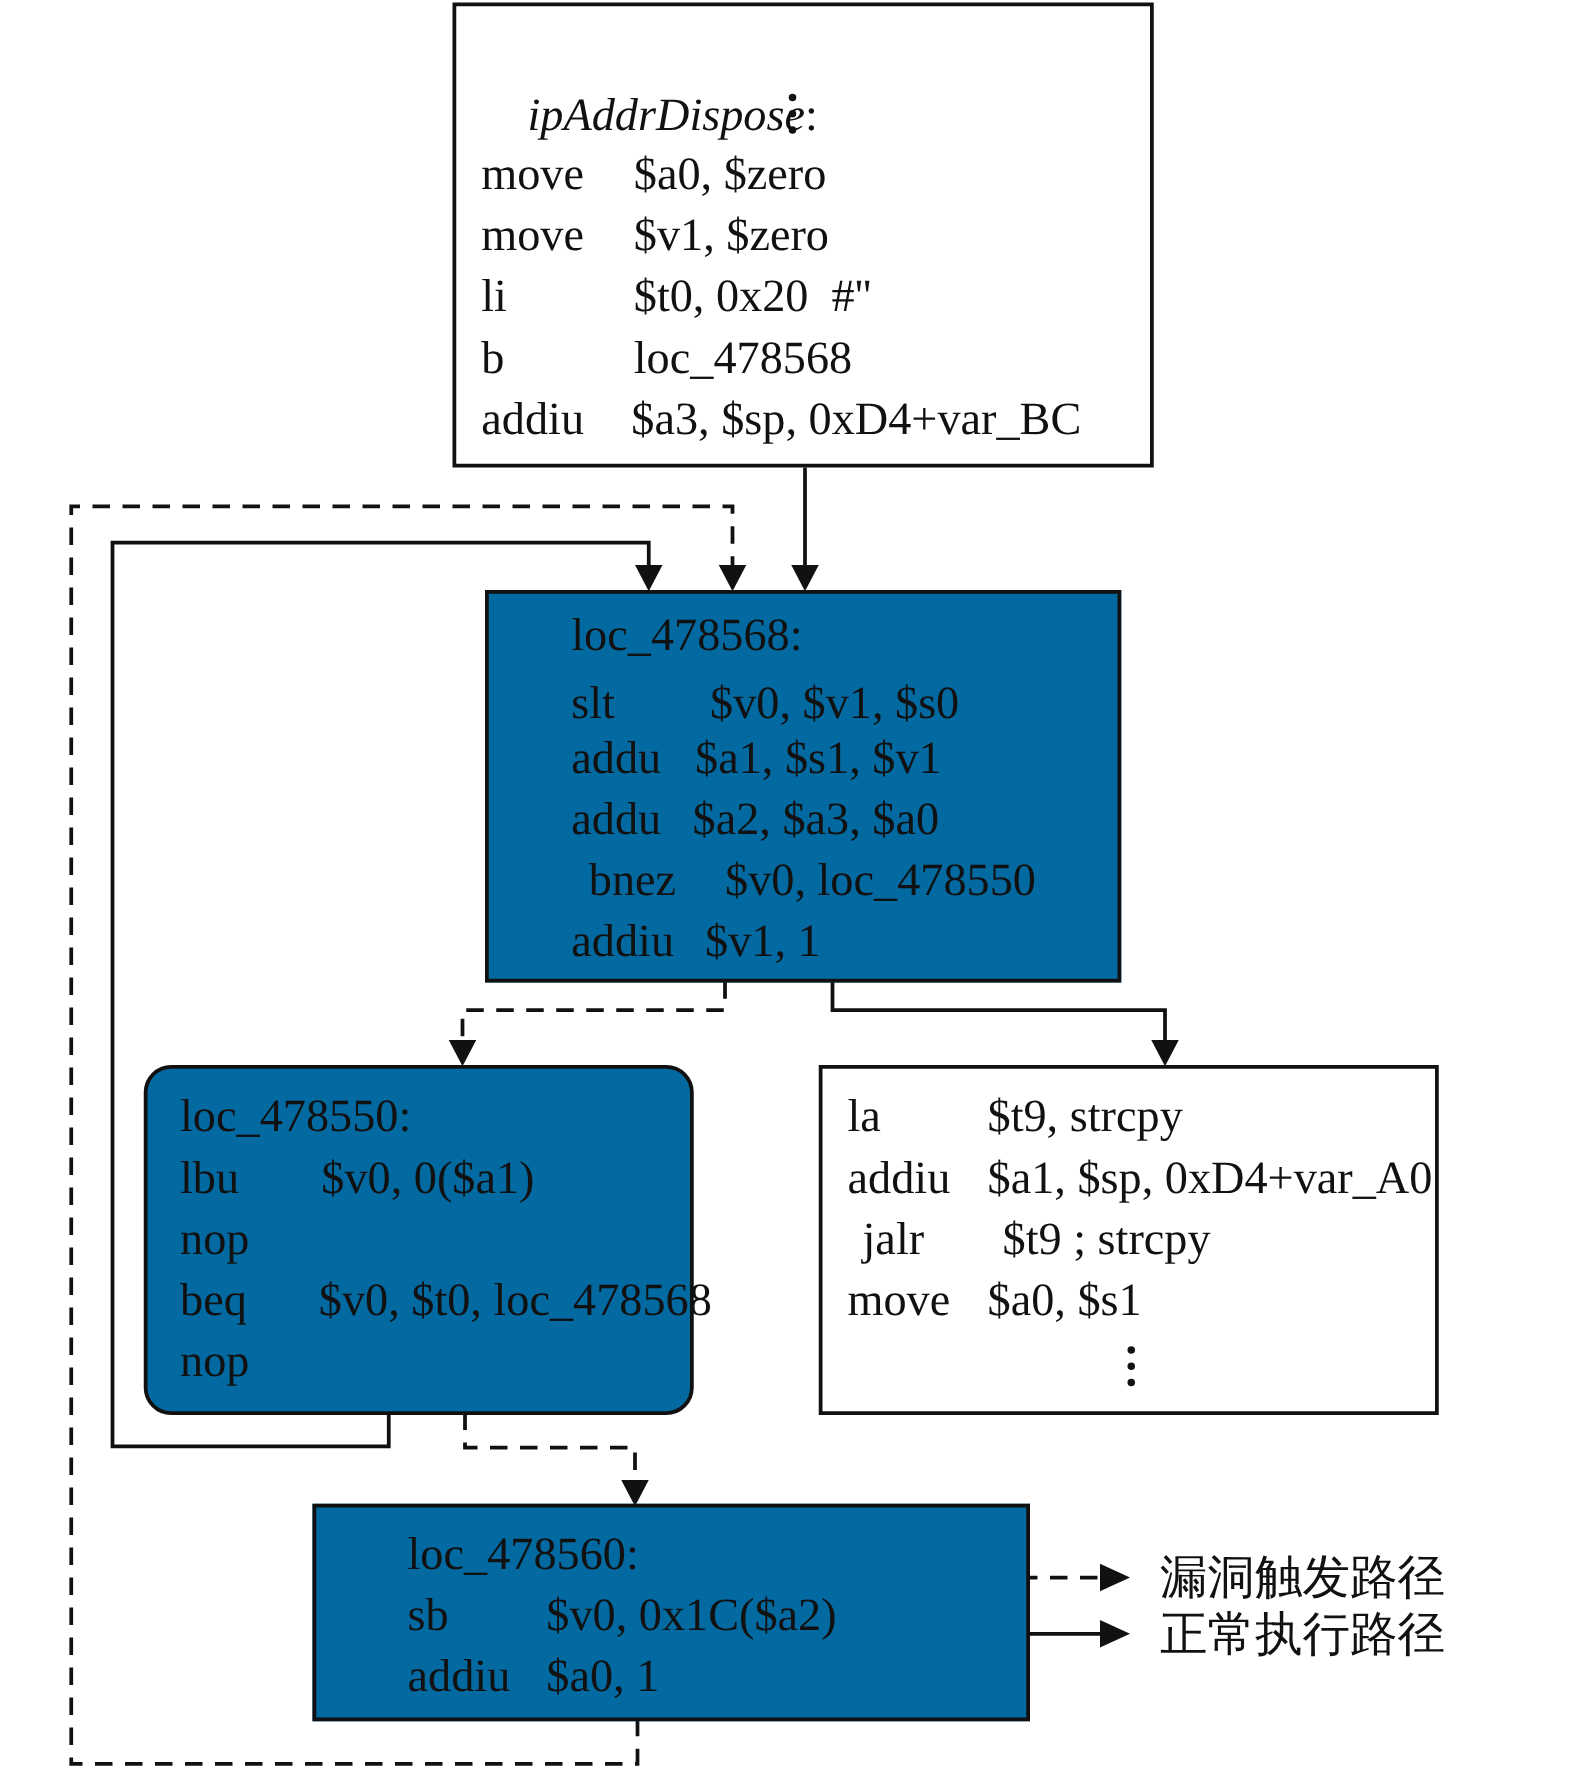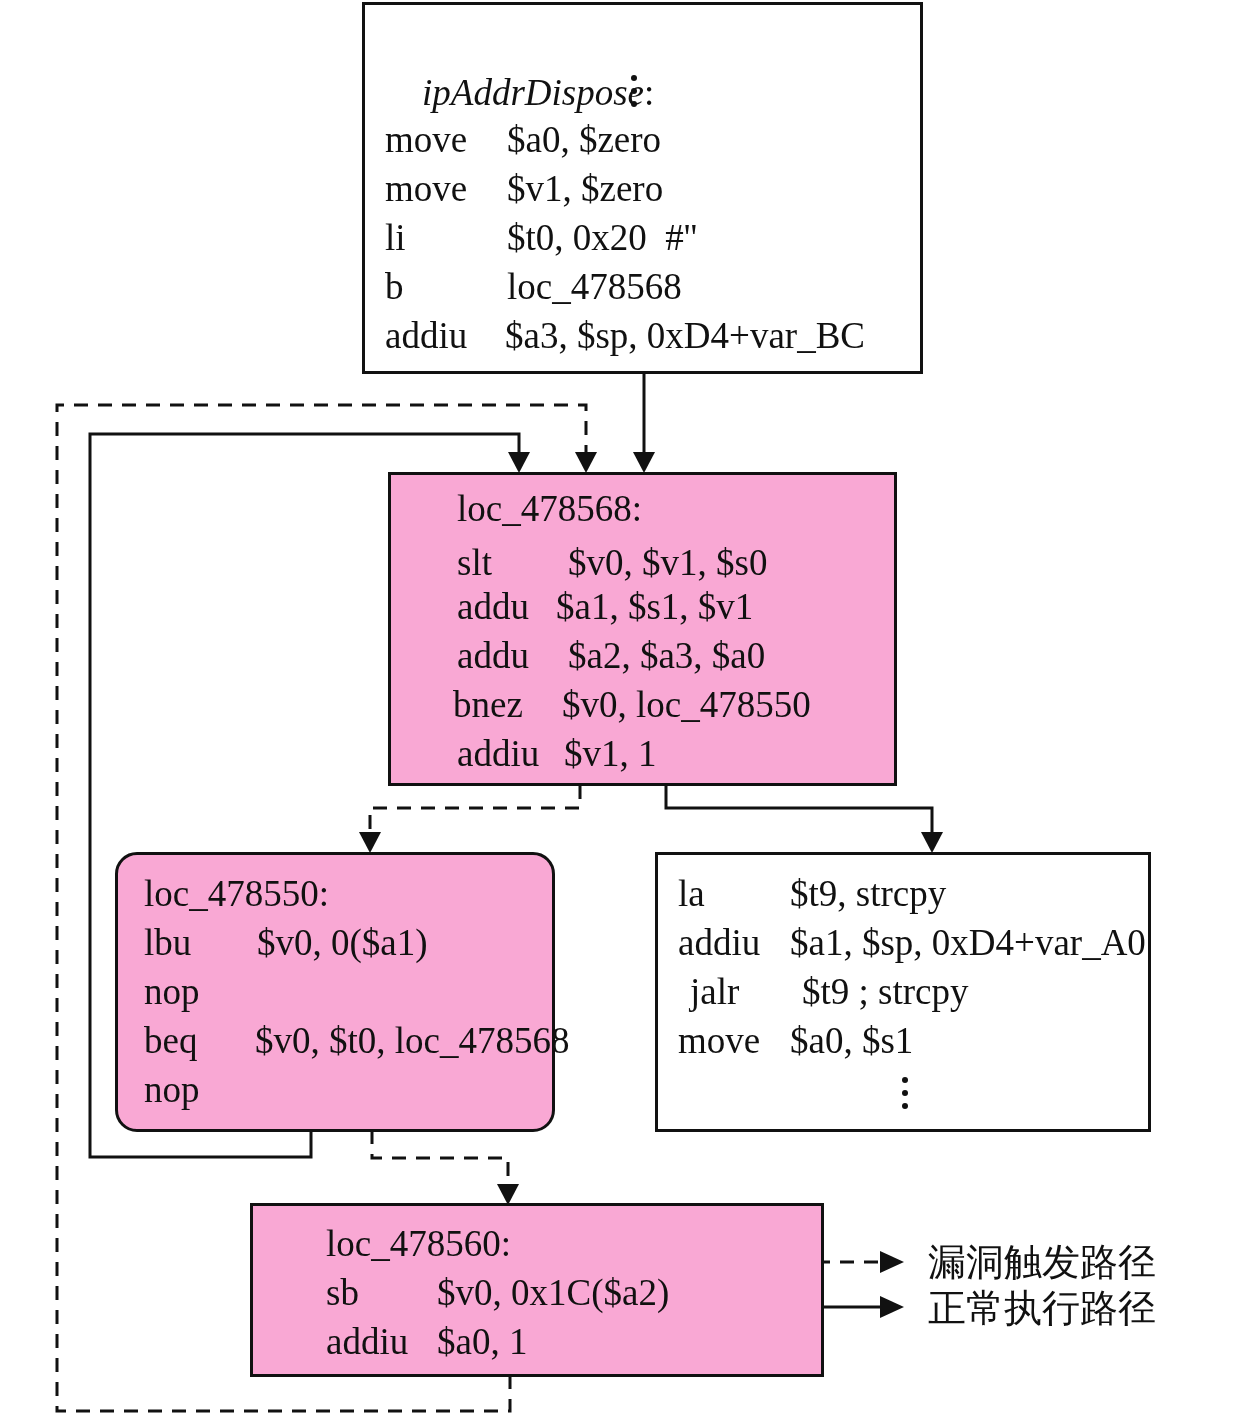--- a/index.html
+++ b/index.html
@@ -1,21 +1,21 @@
 <!DOCTYPE html>
 <html><head>
 <meta charset="utf-8">
 <style>
   html, body { margin: 0; padding: 0; background: #ffffff; }
   body { width: 1260px; height: 1417px; position: relative; overflow: hidden;
          font-family: "Liberation Serif", "DejaVu Serif", serif; color: #111; }
   #edges { position: absolute; left: 0; top: 0; width: 1260px; height: 1417px; }
   .block { position: absolute; box-sizing: border-box; border: 3px solid #111; }
   .block.white { background: #ffffff; }
-  .block.gray { background: #f9a8d4; }
+  .block.gray { background: #0369a1; }
   .line { position: absolute; font-size: 37px; line-height: 49.4px; white-space: pre; height: 49.4px; }
   .line .op { position: absolute; left: 0; top: 0; }
   .line .args { position: absolute; top: 0; }
   .label-text { position: absolute; font-size: 37px; line-height: 49.4px; white-space: pre; }
   .italic { font-style: italic; }
   .vdots { position: absolute; width: 8px; }
   .vdots span { display: block; width: 6px; height: 6px; border-radius: 50%; background: #111; margin-bottom: 7px; }
   .legend-text { position: absolute; font-size: 38px; line-height: 48px; white-space: pre;
                  font-family: Liberation Sans, sans-serif; }
 </style>
@@ -92,23 +92,23 @@
   <div class="line" style="left:66px; top:63px; width:430px;">
     <span class="op">slt</span>
     <span class="args" style="left:111px;">$v0, $v1, $s0</span>
   </div>
   <div class="line" style="left:66px; top:107px; width:430px;">
     <span class="op">addu</span>
     <span class="args" style="left:99px;">$a1, $s1, $v1</span>
   </div>
   <div class="line" style="left:66px; top:156px; width:430px;">
     <span class="op">addu</span>
-    <span class="args" style="left:111px;">$a2, $a3, $a0</span>
+    <span class="args" style="left:97px;">$a2, $a3, $a0</span>
   </div>
-  <div class="line" style="left:62px; top:205px; width:430px;text-align:center;">
+  <div class="line" style="left:80px; top:205px; width:430px;text-align:center;">
     <span class="op">bnez</span>
     <span class="args" style="left:109px;">$v0, loc_478550</span>
   </div>
   <div class="line" style="left:66px; top:254px; width:430px;">
     <span class="op">addiu</span>
     <span class="args" style="left:107px;">$v1, 1</span>
   </div>
 </div>
 
 <div class="block gray" style="left:115px; top:852px; width:440px; height:280px;border-radius:22px;">

